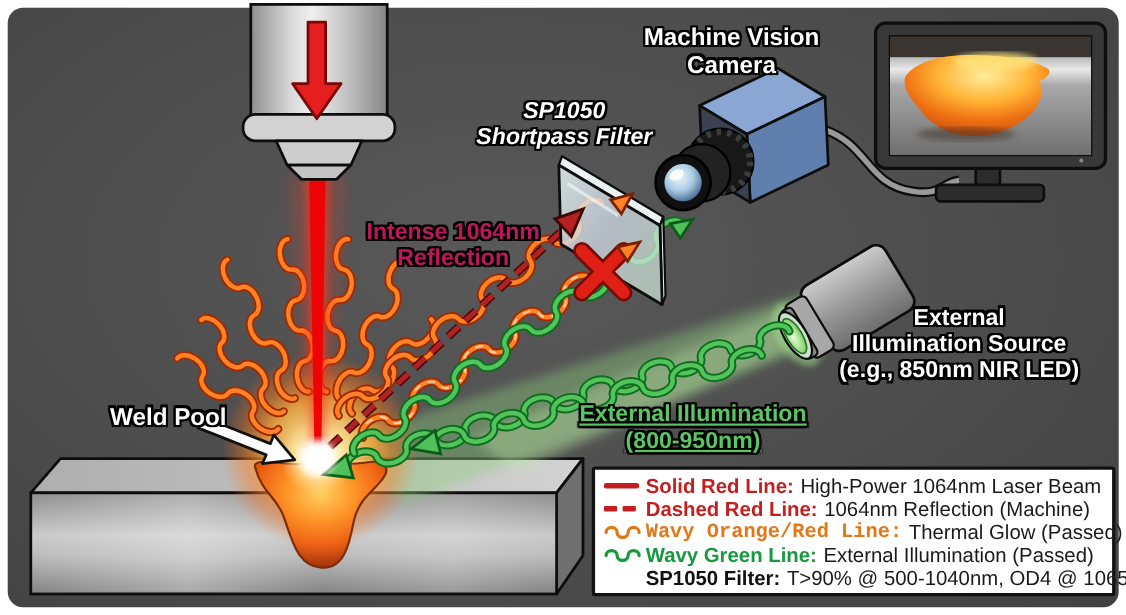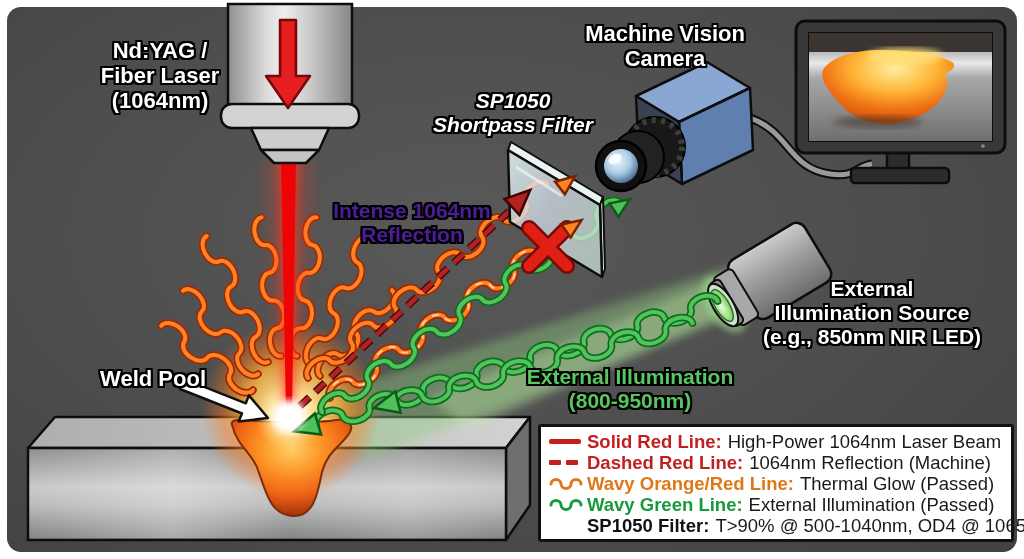--- a/index.html
+++ b/index.html
@@ -8,34 +8,34 @@
   .panel{position:absolute;left:7px;top:7px;right:7px;bottom:7px;border-radius:14px;
     background:radial-gradient(ellipse at 45% 42%, #595959 0%, #4d4d4d 55%, #414141 100%);}
   svg.scene{position:absolute;left:0;top:0;width:1024px;height:559px;}
   .lbl{position:absolute;font-weight:bold;text-align:center;white-space:pre-line;line-height:1.14;
     color:#ffffff;
     text-shadow:-2px -2px 0 #000,2px -2px 0 #000,-2px 2px 0 #000,2px 2px 0 #000,
                  0 -2px 0 #000,0 2px 0 #000,-2px 0 0 #000,2px 0 0 #000;}
   .lbl-laser{left:55px;top:38px;width:210px;font-size:22px;}
   .lbl-camera{left:555px;top:21px;width:220px;font-size:22px;}
   .lbl-filter{left:408px;top:89px;width:210px;font-size:21px;font-style:italic;}
-  .lbl-reflection{left:307px;top:199px;width:210px;font-size:21px;color:#4c1d95;}
+  .lbl-reflection{left:307px;top:199px;width:210px;font-size:21px;color:#be185d;}
   .lbl-thermal{left:22px;top:280px;width:200px;font-size:22px;color:#eb9a45;}
   .lbl-weldpool{left:56px;top:366px;width:150px;font-size:22px;text-align:right;}
   .lbl-extsource{left:752px;top:277px;width:240px;font-size:21px;}
-  .lbl-extillum{left:510px;top:365px;width:240px;font-size:21px;color:#5bc561;}
+  .lbl-extillum{left:510px;top:365px;width:240px;font-size:21px;color:#5bc561;text-decoration:underline;}
   .legend{position:absolute;left:538px;top:424px;width:476px;height:118px;background:#ffffff;
     border:3px solid #111;border-radius:3px;box-sizing:border-box;display:flex;flex-direction:column;
     justify-content:space-evenly;padding:4px 8px;font-size:18.5px;color:#1a1a1a;}
   .lrow{display:flex;align-items:center;height:21px;white-space:nowrap;}
   .lswatch{width:38px;flex:0 0 38px;display:flex;align-items:center;justify-content:flex-start;gap:5px;}
   .sw-solid{width:32px;height:5px;background:#c41f1f;border-radius:2px;}
   .sw-dash{width:12px;height:5px;background:#c41f1f;border-radius:1px;}
   .llabel{font-weight:bold;margin-right:6px;}
-  .c-red{color:#c41f1f;} .c-orange{color:#e07818;} .c-green{color:#169a3c;} .c-black{color:#111;}
+  .c-red{color:#c41f1f;} .c-orange{color:#e07818;font-family:Liberation Mono, monospace;} .c-green{color:#169a3c;} .c-black{color:#111;}
 </style>
 </head>
 <body>
 
 <div class="stage">
   <div class="panel"></div>
 
   <svg class="scene" viewBox="0 0 1024 559">
     <defs>
       <path id="w4" d="M0,0 a14,9 0 0 1 28,0 a14,9 0 0 0 28,0 a14,9 0 0 1 28,0 a14,9 0 0 0 28,0" fill="none"></path>
@@ -305,23 +305,20 @@
         <path d="M823,70 C830,58 852,50 880,50 C915,50 940,55 952,62 C958,66 950,72 945,74 C952,88 940,108 915,118 C885,130 855,122 840,104 C828,90 820,80 823,70 Z" fill="url(#gBlobScr)"></path>
         <ellipse cx="905" cy="56" rx="38" ry="8" fill="#ffe27a" opacity="0.85" filter="url(#b3)"></ellipse>
         <ellipse cx="878" cy="122" rx="45" ry="6" fill="#3a2a1a" opacity="0.5" filter="url(#b3)"></ellipse>
       </g>
       <circle cx="983" cy="146" r="1.8" fill="#8a8a8a"></circle>
     </g>
 
     <polygon points="180,389 242,413.5 238.6,421.4 268,418 248.9,395.4 245.8,403.3 184,378.9" fill="#ffffff" stroke="#111" stroke-width="2.5" stroke-linejoin="round"></polygon>
   </svg>
 
-  <div class="lbl lbl-laser">Nd:YAG /
-Fiber Laser
-(1064nm)</div>
   <div class="lbl lbl-camera">Machine Vision
 Camera</div>
   <div class="lbl lbl-filter">SP1050
 Shortpass Filter</div>
   <div class="lbl lbl-reflection">Intense 1064nm
 Reflection</div>
   <div class="lbl lbl-weldpool">Weld Pool</div>
   <div class="lbl lbl-extsource">External
 Illumination Source
 (e.g., 850nm NIR LED)</div>

